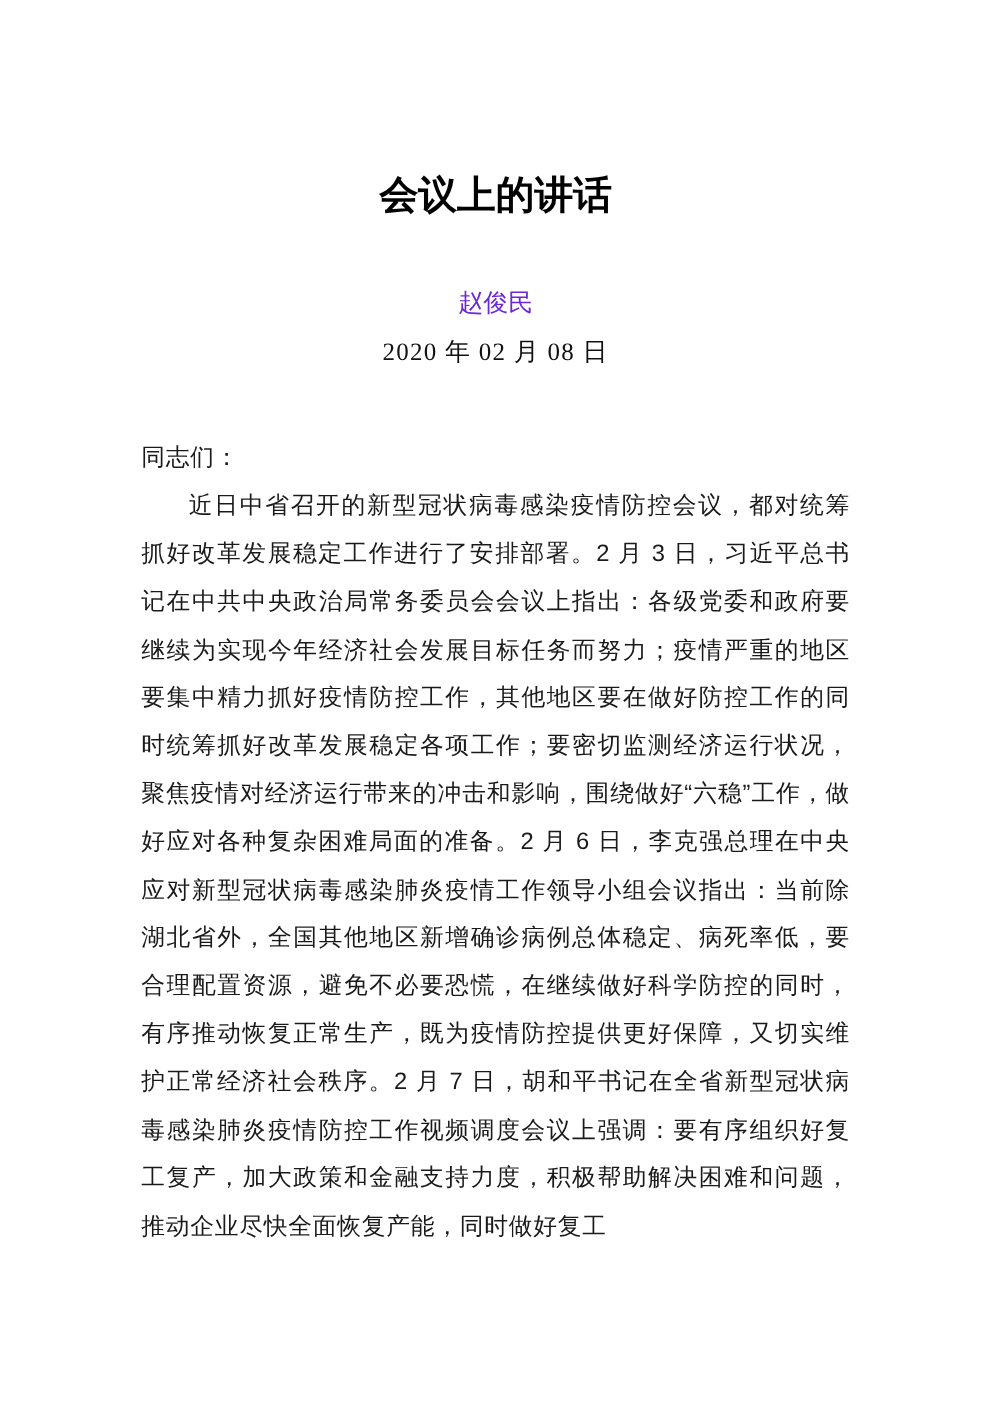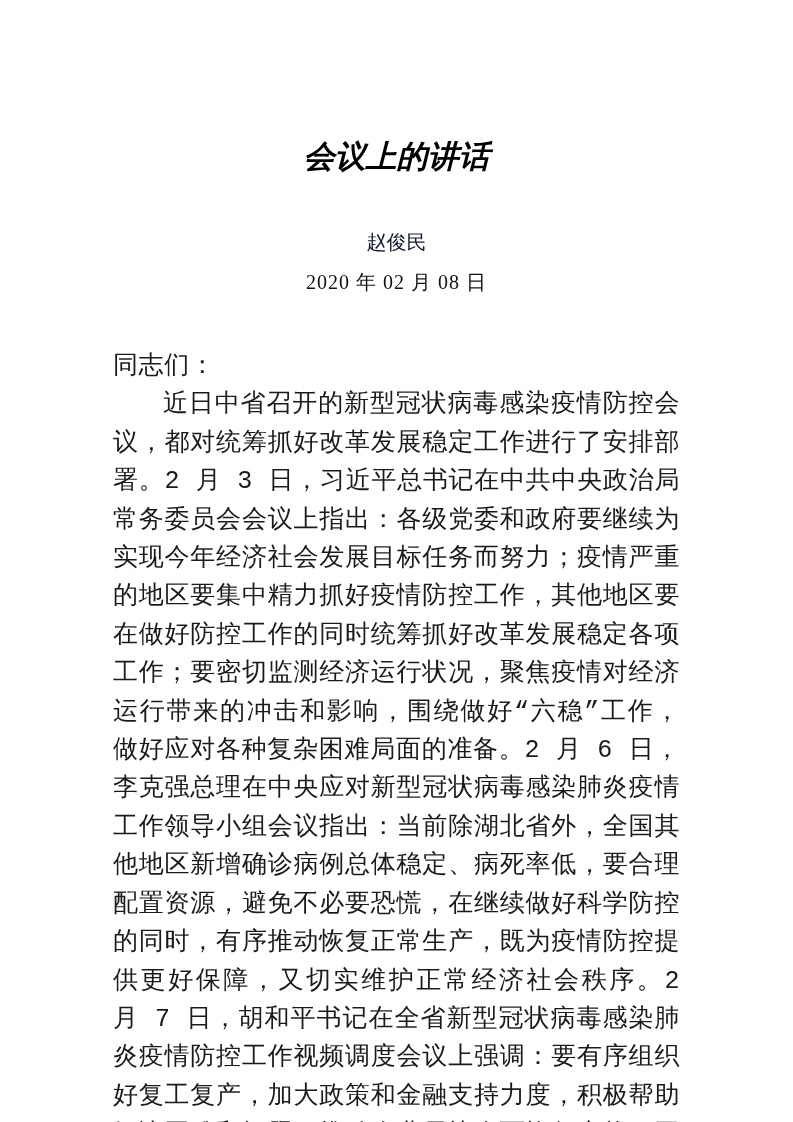--- a/index.html
+++ b/index.html
@@ -40,34 +40,33 @@
   }
   .doc-title .title-line-1 {
     display: block;
     text-align: justify;
     text-align-last: justify;
     white-space: nowrap;
   }
   .doc-title .title-line-2 {
     display: block;
     text-align: center;
-    font-style: italic;
   }
 
   
   .doc-author {
     position: absolute;
     top: 228px;
     left: 0;
     width: 567px;
     text-align: center;
     font-family: "DejaVu Serif", "Liberation Serif", serif;
     font-size: 20px;
     line-height: 28px;
-    color: #0f172a;
+    color: #6d28d9;
   }
 
   
   .doc-date {
     position: absolute;
     top: 268px;
     left: 0;
     width: 567px;
     text-align: center;
     font-family: Liberation Serif, serif;
@@ -79,22 +78,22 @@
 
   
   .doc-body {
     position: absolute;
     top: 348px;
     left: 0;
     width: 567px;
   }
   .body-para {
     margin: 0 0 0 0;
-    font-family: Liberation Mono, monospace;
-    font-size: 25px;
+    font-family: Liberation Sans, sans-serif;
+    font-size: 19px;
     line-height: 38.4px;
     color: #1a1a1a;
     text-align: justify;
     text-justify: inter-ideograph;
     letter-spacing: 0.6px;
   }
   .body-para.salutation {
     text-indent: 0;
   }
   .body-para.indented {

